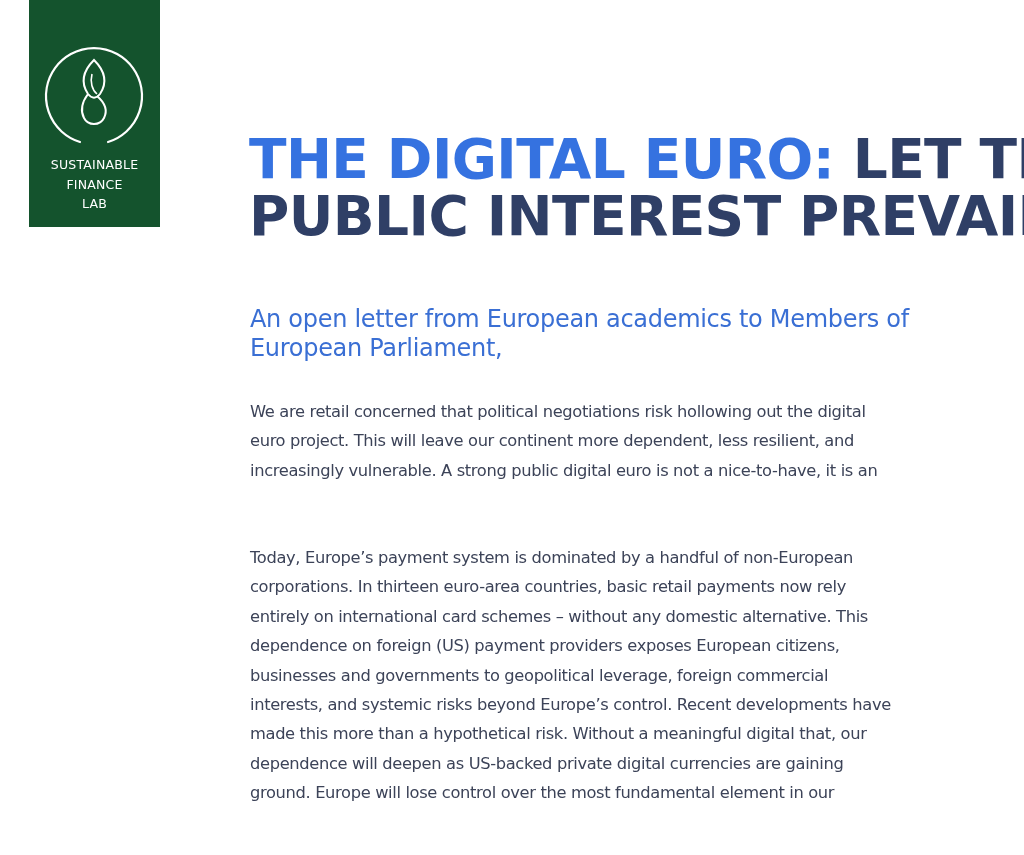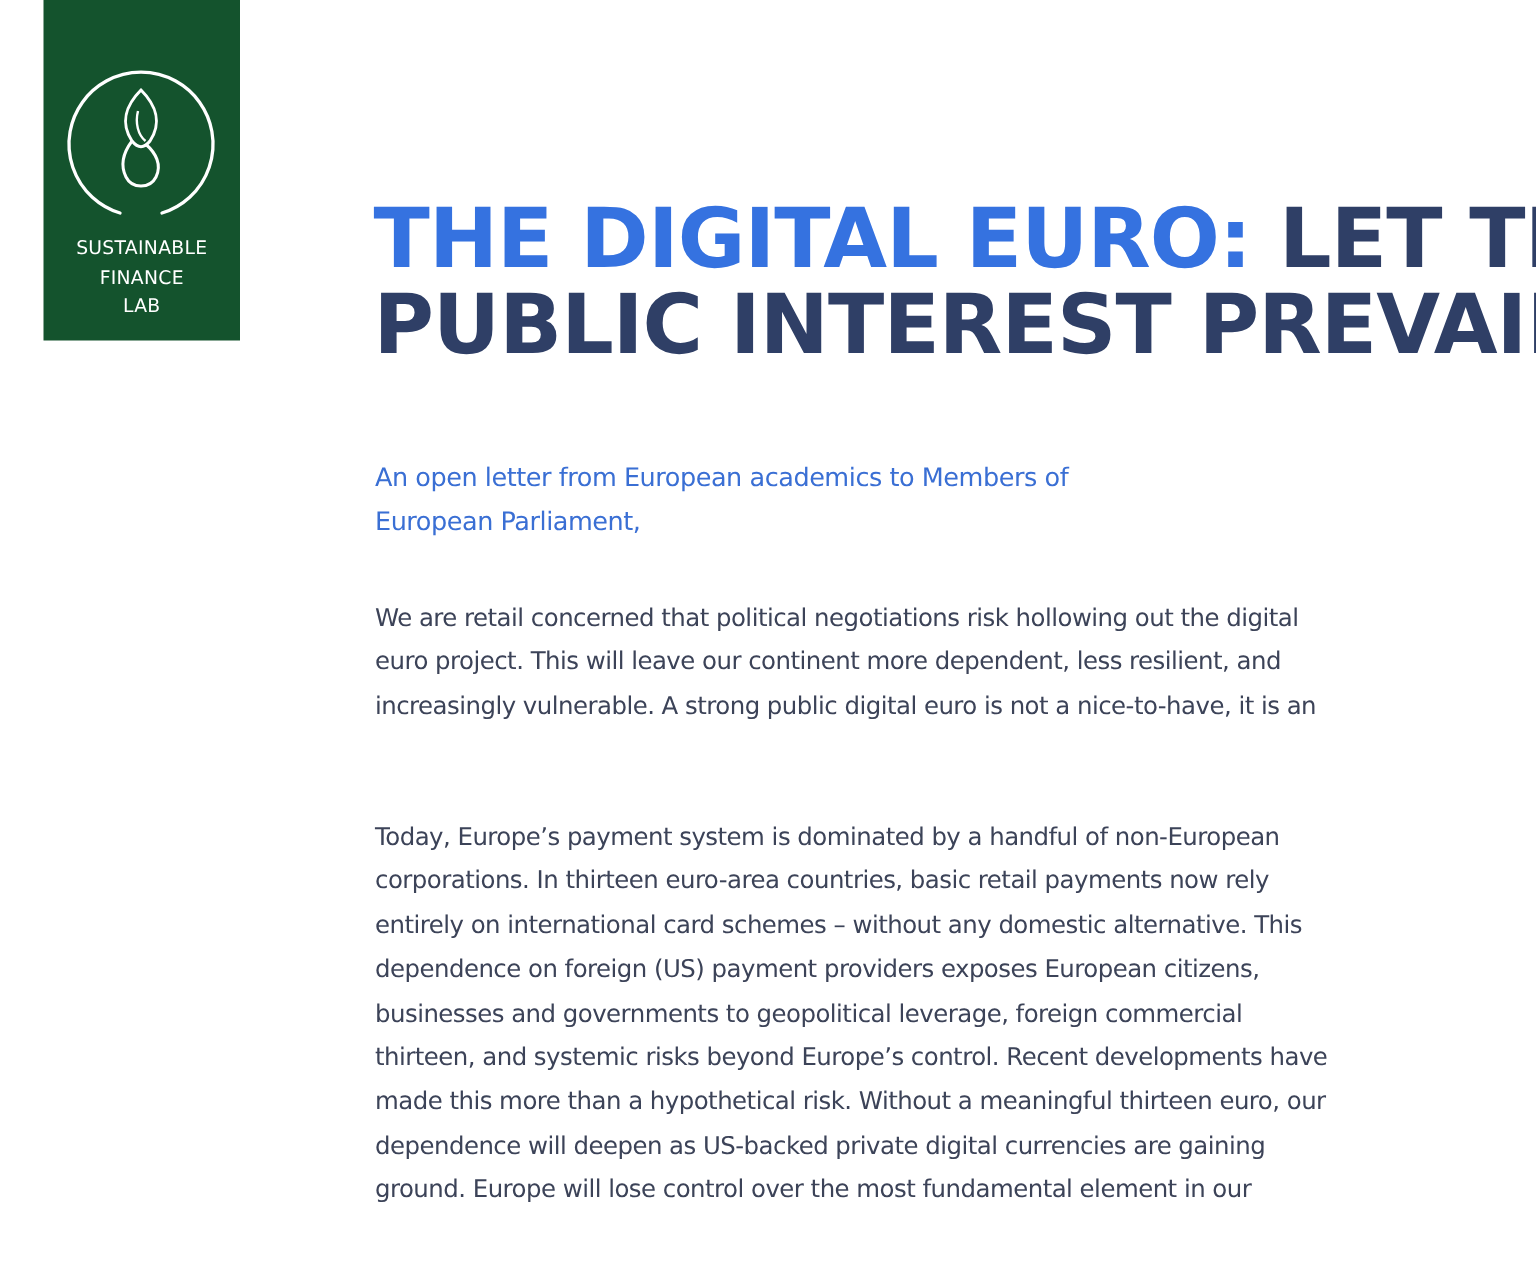--- a/index.html
+++ b/index.html
@@ -60,21 +60,21 @@
     }
     .title .accent { color: #3572e0; }
 
     .subtitle {
       position: absolute;
       left: 250px;
       top: 305px;
       margin: 0;
       font-family: "DejaVu Sans", "Liberation Sans", sans-serif;
       font-weight: normal;
-      font-size: 17px;
+      font-size: 24px;
       line-height: 29px;
       color: #3a6fd4;
       letter-spacing: -0.3px;
     }
     .subtitle div { white-space: nowrap; }
 
     .para {
       position: absolute;
       left: 250px;
       margin: 0;
@@ -124,17 +124,17 @@
   <div>euro project. This will leave our continent more dependent, less resilient, and</div>
   <div>increasingly vulnerable. A strong public digital euro is not a nice-to-have, it is an</div>
 </div>
 
 <div class="para p2">
   <div>Today, Europe’s payment system is dominated by a handful of non-European</div>
   <div>corporations. In thirteen euro-area countries, basic retail payments now rely</div>
   <div>entirely on international card schemes – without any domestic alternative. This</div>
   <div>dependence on foreign (US) payment providers exposes European citizens,</div>
   <div>businesses and governments to geopolitical leverage, foreign commercial</div>
-  <div>thirteen, and systemic risks beyond Europe’s control. Recent developments have</div>
-  <div>made this more than a hypothetical risk. Without a meaningful thirteen euro, our</div>
+  <div>interests, and systemic risks beyond Europe’s control. Recent developments have</div>
+  <div>made this more than a hypothetical risk. Without a meaningful digital that, our</div>
   <div>dependence will deepen as US-backed private digital currencies are gaining</div>
   <div>ground. Europe will lose control over the most fundamental element in our</div>
 </div>
 
 </body></html>

